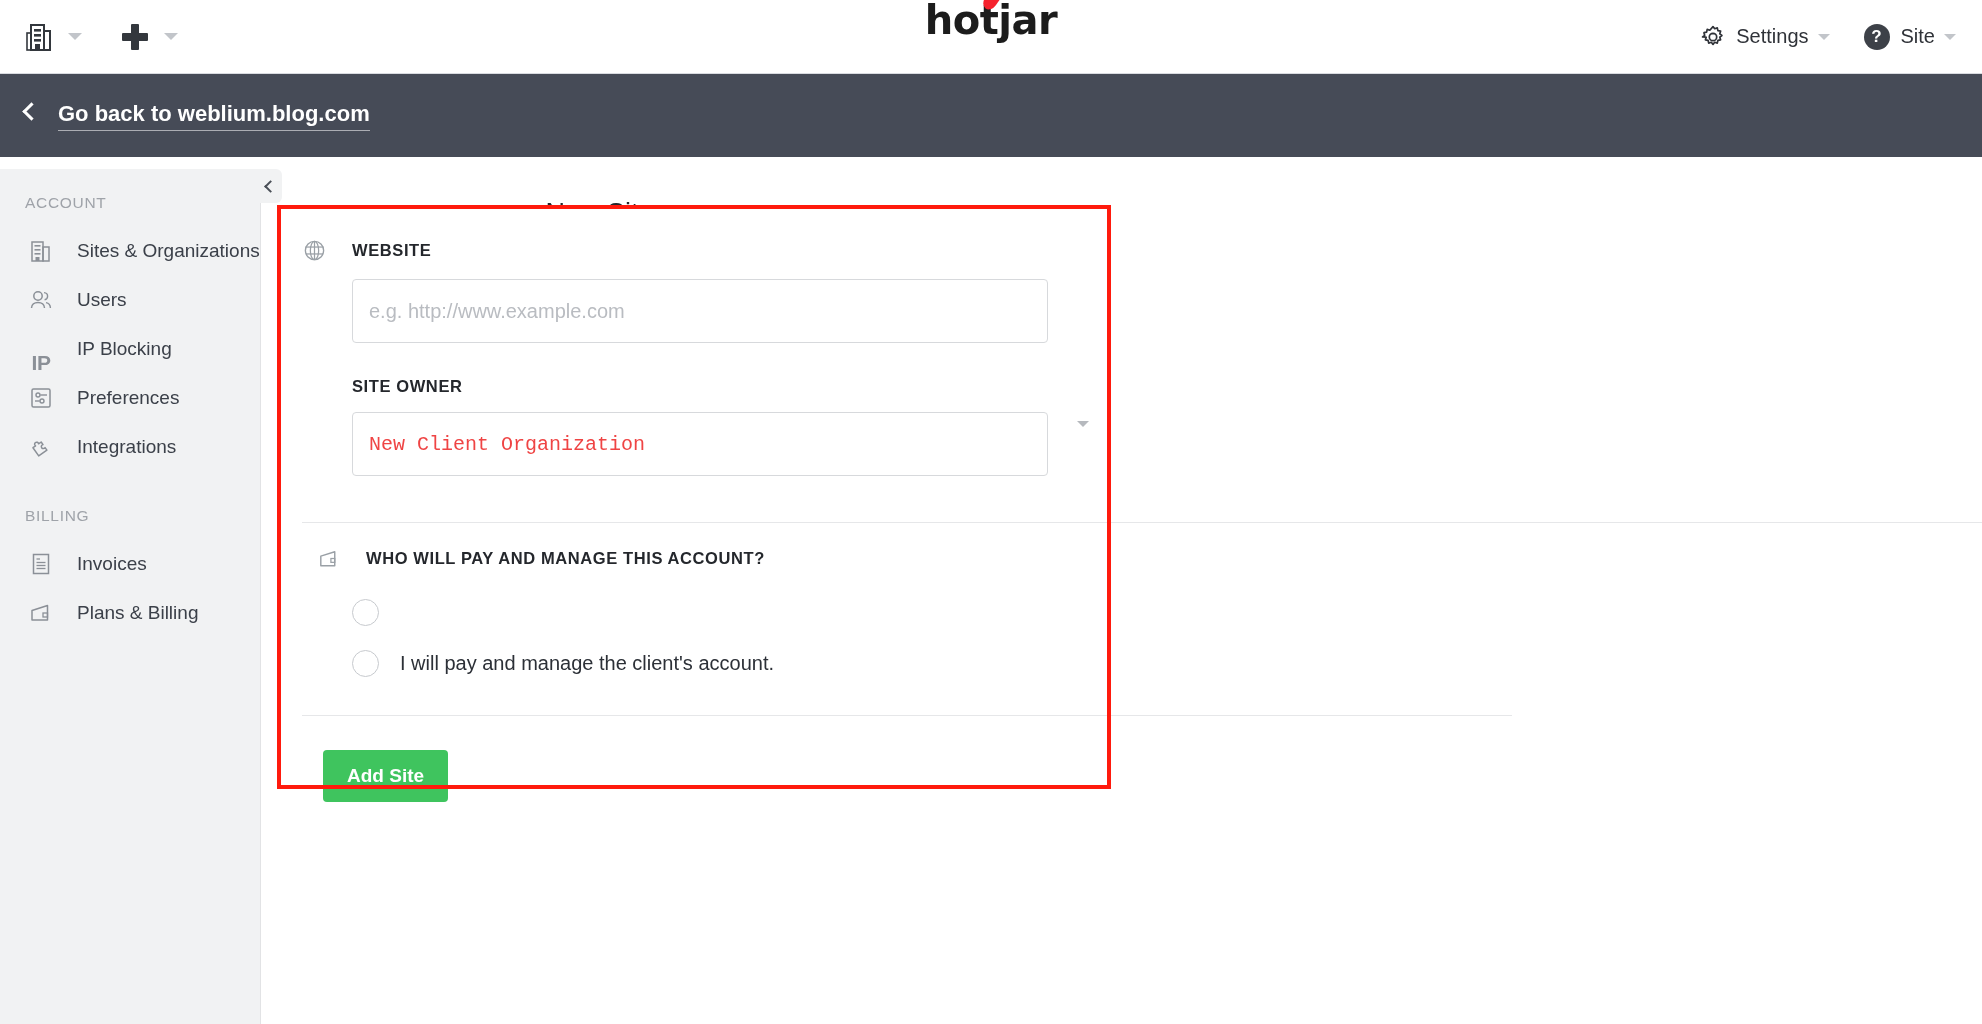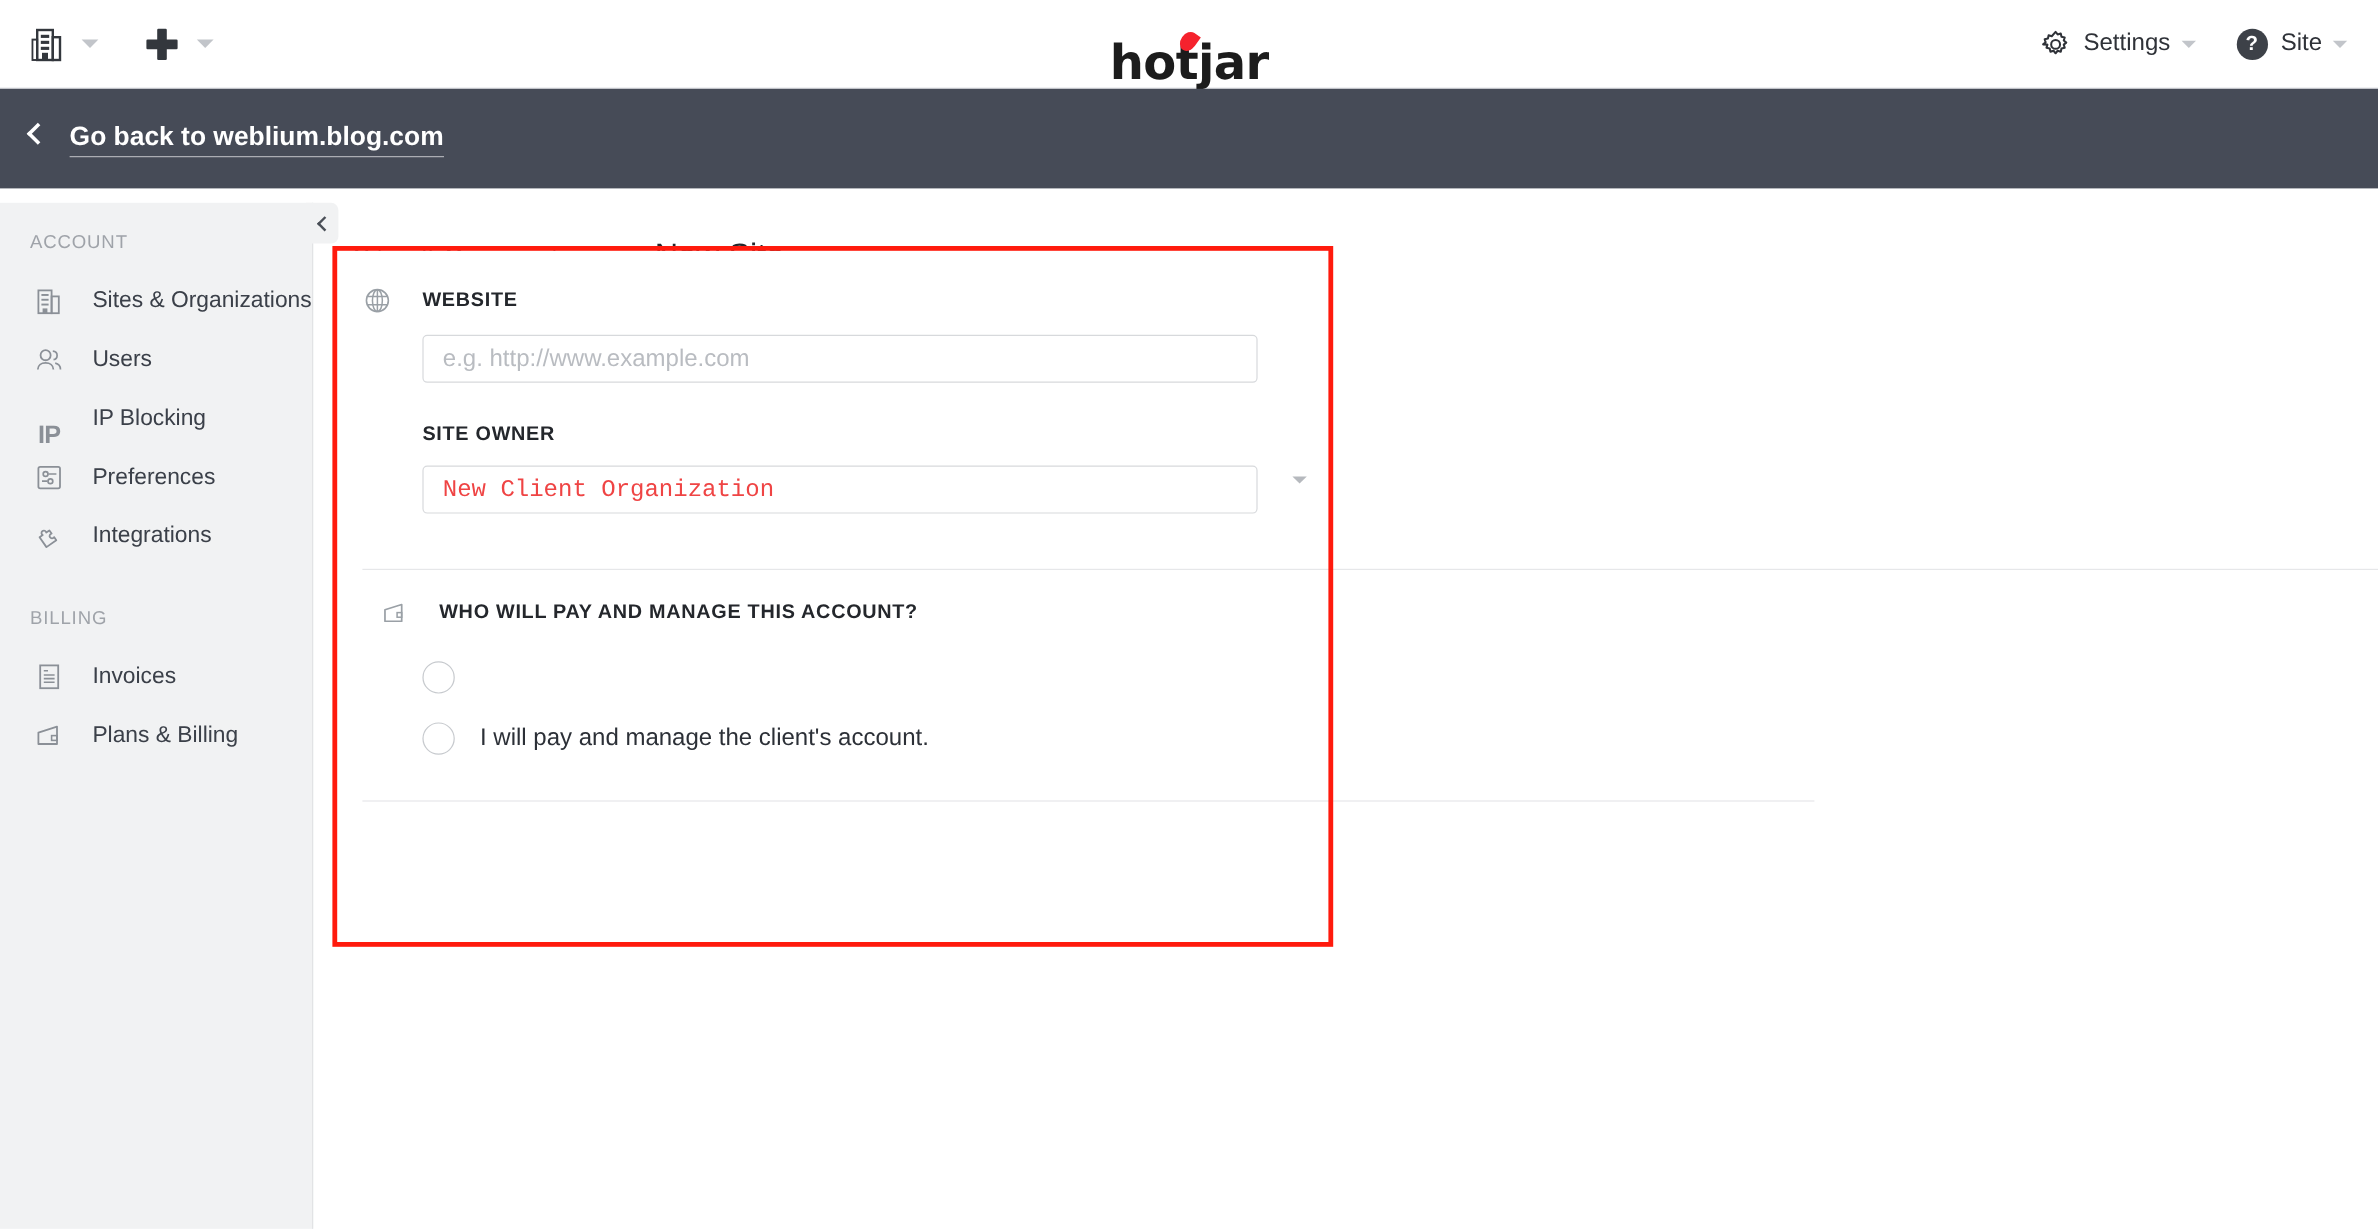--- a/index.html
+++ b/index.html
@@ -46,21 +46,21 @@
     display:block;
   }
   .caret.sm {
     border-left-width: 6px; border-right-width: 6px; border-top-width: 6px;
     margin-left: 9px;
   }
 
   .logo {
     position: absolute; left: 0; top: 0;
     width: 1982px; height: 73px;
-    display: flex; align-items: flex-end; justify-content: center;
+    display: flex; align-items: flex-start; justify-content: center;
     pointer-events: none;
   }
   .logo-inner { position: relative; pointer-events: auto; }
   .logo-text {
     font-family: "DejaVu Sans", sans-serif;
     font-size: 40px; font-weight: 700; color: #1c1c1c;
     letter-spacing: -0.5px; line-height: 1;
   }
   .flame {
     position: absolute; left: 59px; top: -7px;
@@ -203,21 +203,21 @@
   .head-ico {
     width: 26px; height: 26px; flex: none;
     display:flex; align-items:center; justify-content:center;
   }
   .head-label {
     font-size: 16.5px; font-weight: 700; color: #24272c;
     letter-spacing: 0.6px; margin-left: 25px;
   }
   .field-wrap { padding-left: 71px; padding-top: 16px; }
   .field {
-    width: 696px; height: 40px;
+    width: 696px; height: 64px;
     border: 1px solid #d7d9dc; border-radius: 4px;
     background: #fff;
     display: flex; align-items: center;
     padding: 0 16px;
     font-size: 20px;
   }
   .field .ph { color: #b9bcc1; }
   .field .val { color: #ef4444; font-family: Liberation Mono, monospace; }
   .sub-label {
     font-size: 16.5px; font-weight: 700; color: #24272c;
@@ -464,15 +464,18 @@
         <span class="radio"></span>
       </div>
 
       <div class="radio-row" style="margin-top:24px;">
         <span class="radio"></span>
         <span class="radio-label">I will pay and manage the client's account.</span>
       </div>
 
       <div class="divider2"></div>
 
+      <div class="btn-wrap">
+        <button class="btn-add">Add Site</button>
+      </div>
     </div>
   </div>
 </div>
 
 </body></html>

